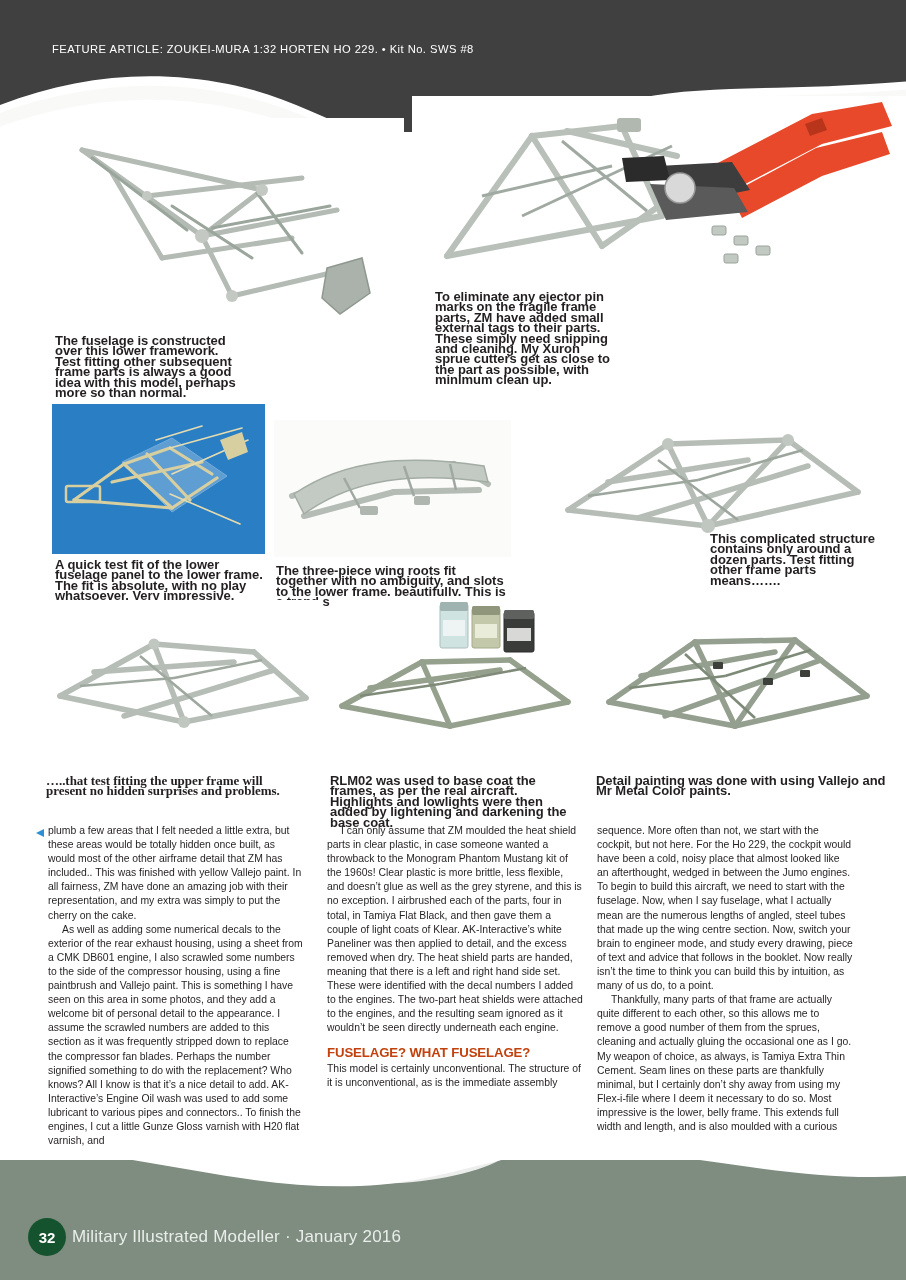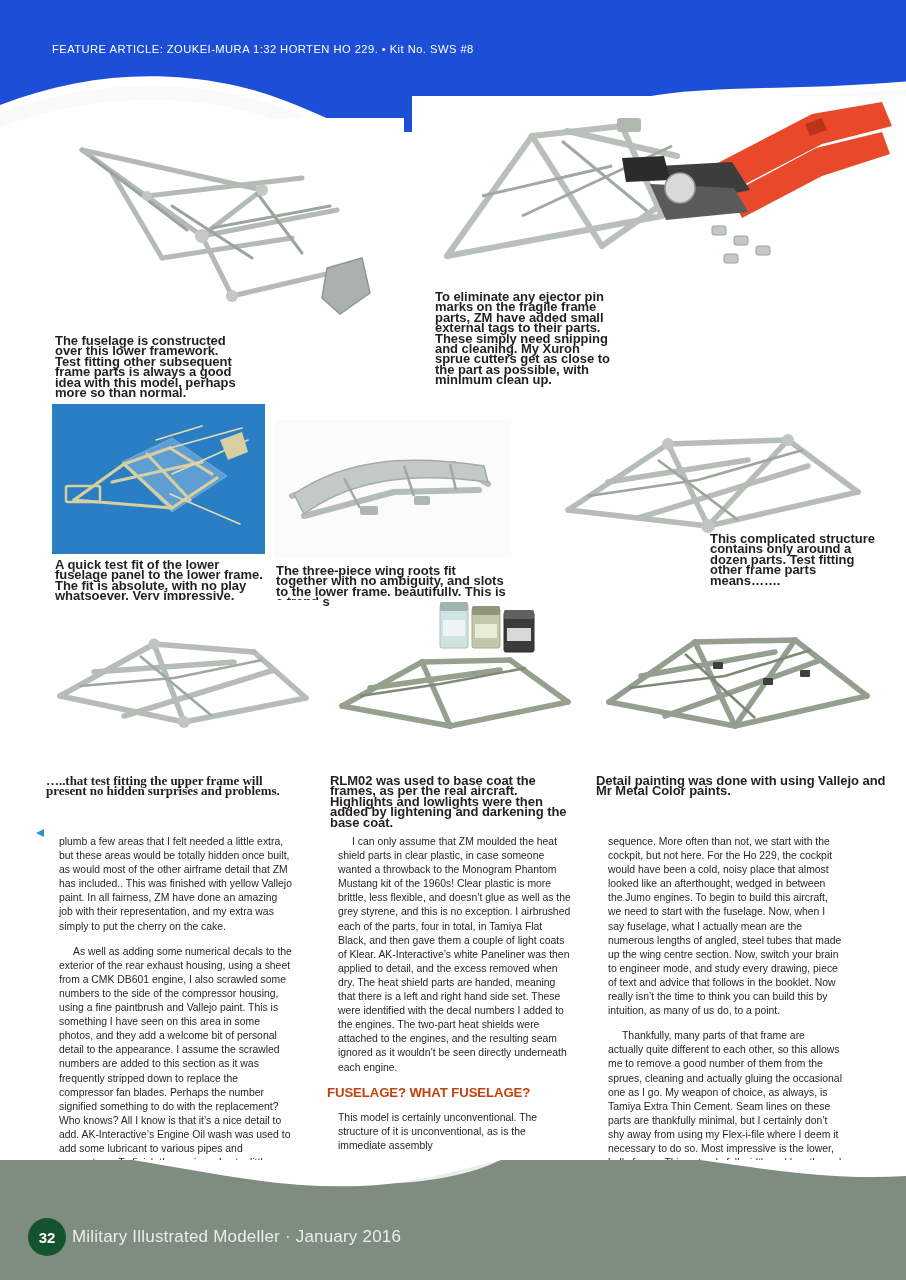--- a/index.html
+++ b/index.html
@@ -14,21 +14,21 @@
     overflow: hidden;
     background: #ffffff;
     font-family: "Liberation Sans", sans-serif;
   }
 
   
   .top-band {
     position: absolute;
     left: 0; top: 0;
     width: 906px; height: 132px;
-    background: #1d4ed8;
+    background: #404040;
     overflow: hidden;
   }
   .top-band .wave {
     position: absolute;
     left: -40px; top: 58px;
     width: 1000px; height: 150px;
   }
   .header-title {
     position: absolute;
     left: 52px; top: 43px;
@@ -94,21 +94,21 @@
   .col {
     position: absolute;
     top: 824px;
     width: 256px;
     font-family: "Liberation Sans", sans-serif;
     font-size: 10.4px;
     line-height: 14.1px;
     color: #231f20;
     text-align: left;
   }
-  .col p { margin: 11px; }
+  .col p { margin: 0; }
   .col p.indent { text-indent: 14px; }
   .col h3 {
     margin: 11px 0 1px 0;
     font-size: 13.2px;
     font-weight: bold;
     letter-spacing: -0.1px;
     color: #c2410c;
   }
   .col-1 { left: 48px; }
   .col-2 { left: 327px; }

